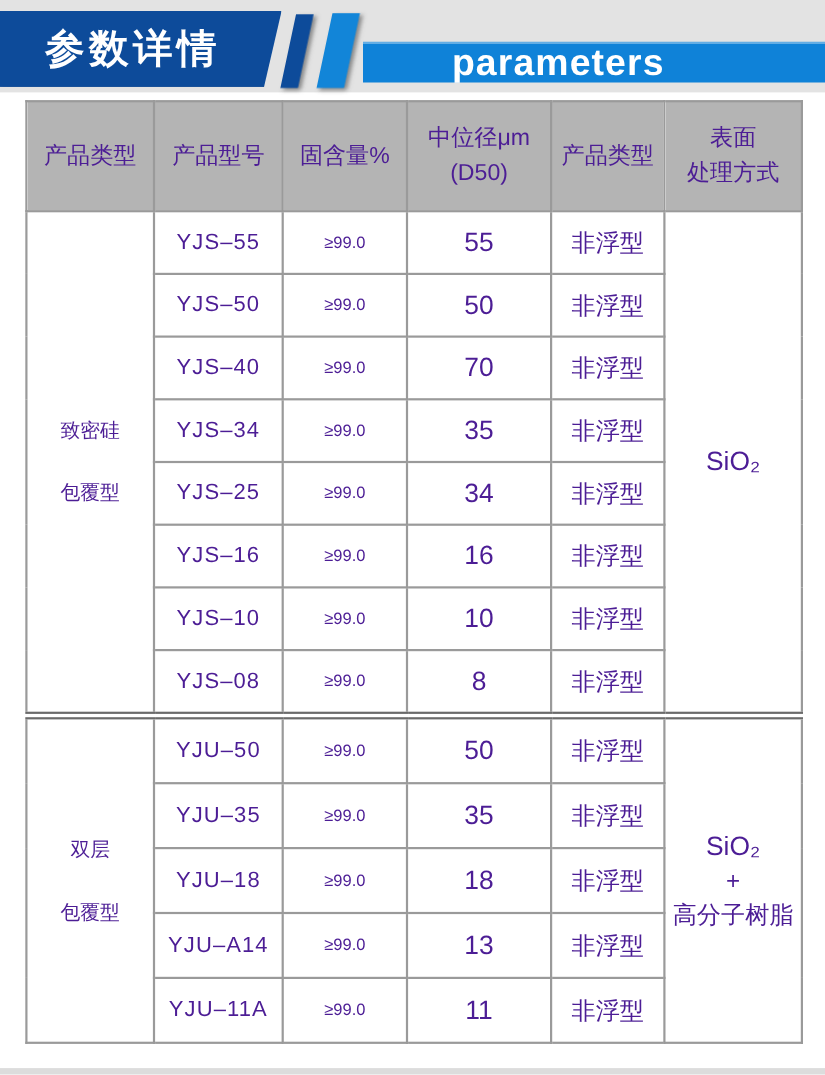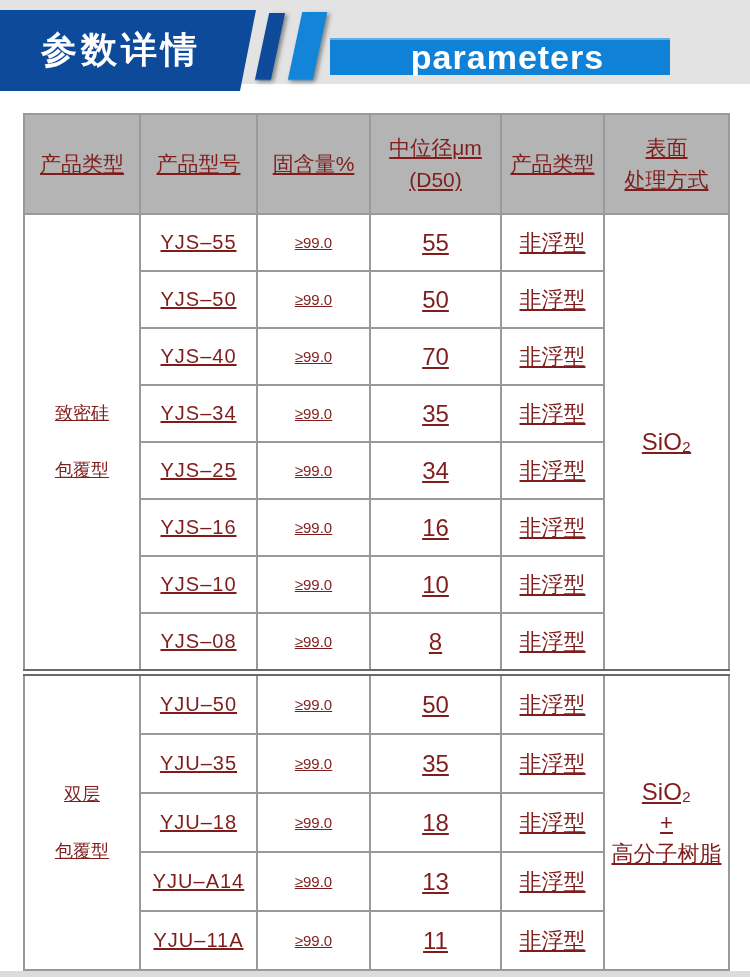--- a/index.html
+++ b/index.html
@@ -5,48 +5,47 @@
   html,body{margin:0;padding:0;}
   body{
     width:750px;height:977px;position:relative;background:#ffffff;
     font-family:"Liberation Sans","DejaVu Sans",sans-serif;
     overflow:hidden;
   }
   
   .top-band{position:absolute;left:0;top:0;width:750px;height:84px;background:#e3e3e3;}
   .bottom-band{position:absolute;left:0;top:971px;width:750px;height:6px;background:#dcdcdc;}
   .blue-bar{
-    position:absolute;left:330px;top:38px;width:340px;height:37px;
+    position:absolute;left:330px;top:38px;width:420px;height:37px;
     background:#0f82d8;border-top:2px solid rgba(255,255,255,0.35);box-sizing:border-box;
   }
   .blue-bar .bar-text{
     position:absolute;left:0;top:0;width:355px;height:35px;
     display:flex;align-items:center;justify-content:center;
     color:#ffffff;font-size:34px;font-weight:bold;letter-spacing:1px;
   }
   .banner{
-    position:absolute;left:0;top:10px;width:256px;height:81px;background:#0d4b9a;
+    position:absolute;left:0;top:10px;width:256px;height:69px;background:#0d4b9a;
     clip-path:polygon(0 0,100% 0,calc(100% - 16px) 100%,0 100%);
     display:flex;align-items:center;justify-content:center;
     filter:drop-shadow(2px 3px 2px rgba(50,50,50,0.45));
   }
   .banner .banner-text{
     color:#ffffff;font-size:36px;font-weight:bold;letter-spacing:4px;
     padding-right:14px;white-space:nowrap;
   }
   .stripe{position:absolute;filter:drop-shadow(3px 2px 2px rgba(40,40,40,0.5));}
   .stripe-dark{left:262px;top:13px;width:16px;height:67px;background:#0d4b9a;transform:skewX(-12deg);}
   .stripe-light{left:295px;top:12px;width:25px;height:68px;background:#1285d8;transform:skewX(-12deg);}
   
   .param-table{
-    position:absolute;left:23px;top:113px;width:705px;
+    position:absolute;left:23px;top:91px;width:705px;
     border-collapse:collapse;table-layout:fixed;
     border:2px solid #6a6a6a;
-    color:#7f1d1d;
-    text-decoration:underline;
+    color:#4c1d95;
   }
   .param-table td,.param-table th{
     border:2px solid #9a9a9a;text-align:center;vertical-align:middle;
     padding:0;font-weight:normal;overflow:hidden;
   }
   .param-table th{background:#b4b4b4;font-size:21px;height:98px;line-height:32px;}
   .param-table td{background:#ffffff;height:57px;}
   .sec1 td{height:55px;}
   .model-cell{font-size:20px;letter-spacing:1px;}
   .solid-cell{font-size:15px;}

